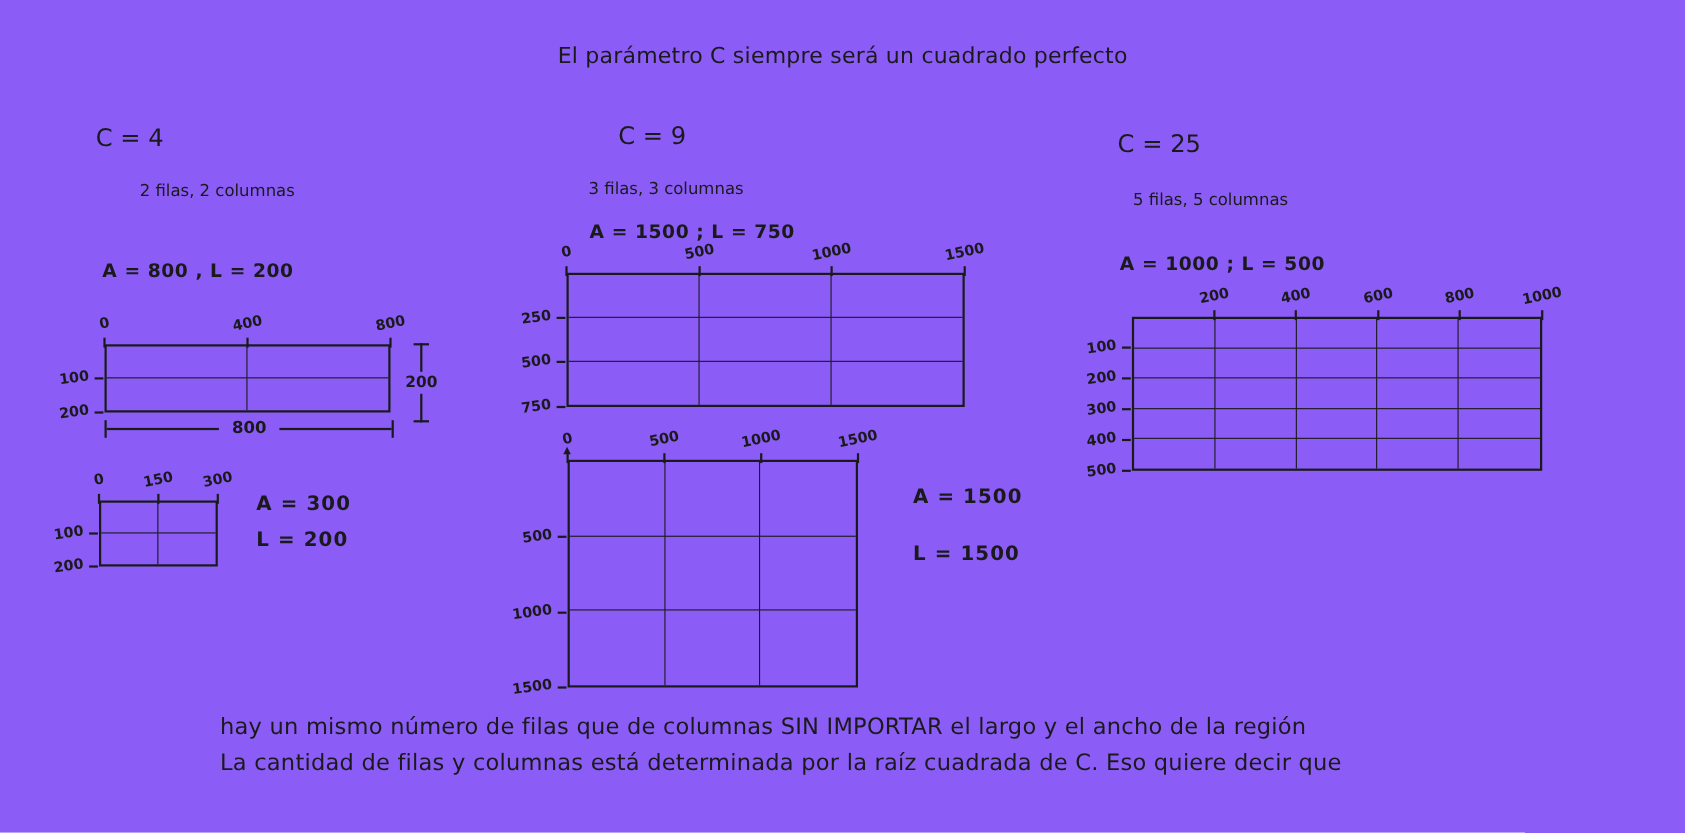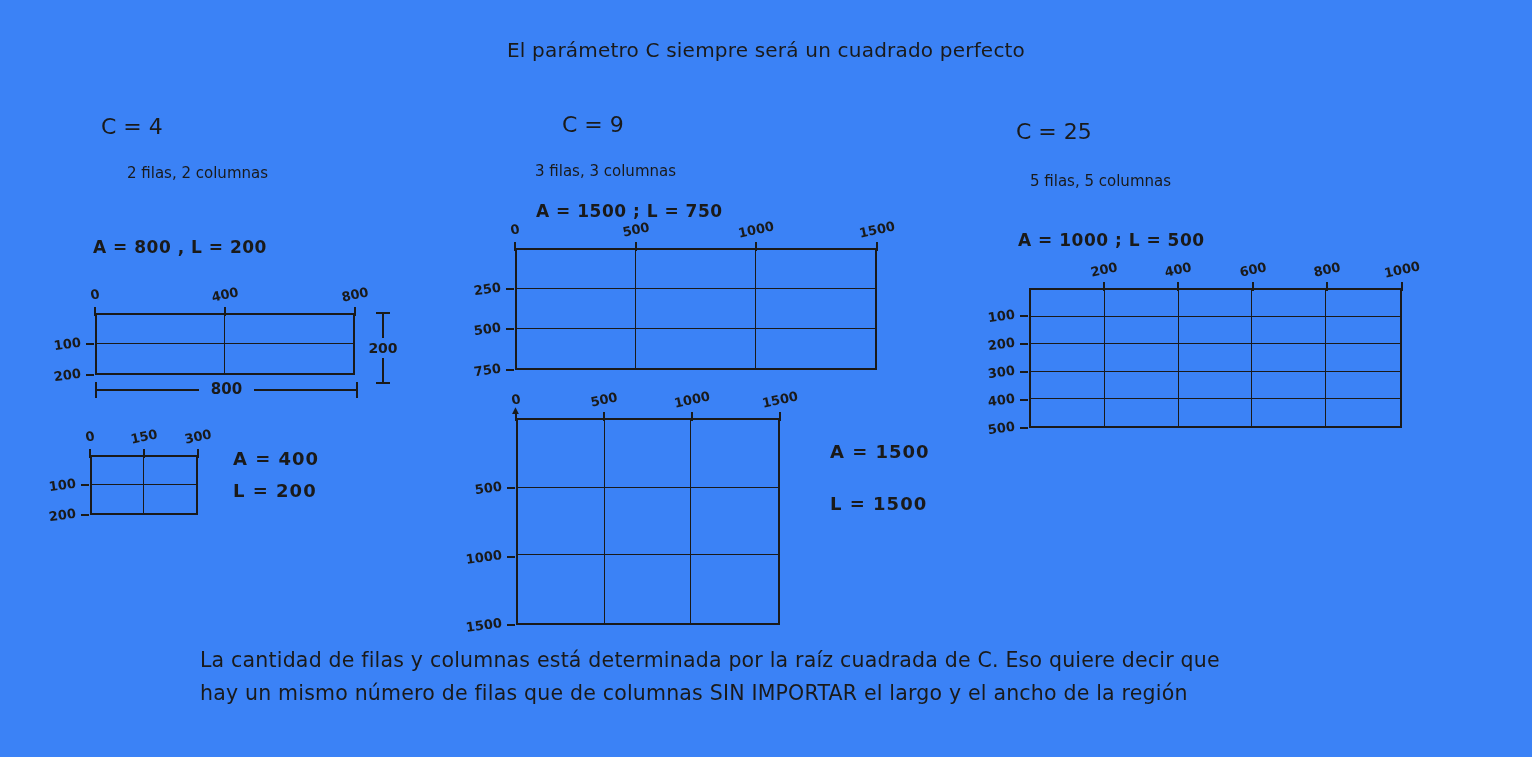--- a/index.html
+++ b/index.html
@@ -1,17 +1,17 @@
 <!DOCTYPE html>
 <html><head>
 <meta charset="utf-8">
 <style>
   html,body{margin:0;padding:0;background:#ffffff;}
   #canvas{
-    position:relative;width:1532px;height:757px;background:#3b82f6;
+    position:relative;width:1532px;height:757px;background:#8b5cf6;
     font-family:"DejaVu Sans", sans-serif;color:#1a1a1a;overflow:hidden;
   }
   .abs{position:absolute;}
   .title{position:absolute;top:38px;left:0;width:100%;text-align:center;font-size:20px;letter-spacing:.2px;}
   .heading{font-size:22px;}
   .subheading{font-size:15px;}
   .params{font-size:17px;font-weight:bold;letter-spacing:.5px;}
   .side-text{font-size:18px;font-weight:bold;letter-spacing:1px;}
   .footer{position:absolute;left:200px;top:644px;font-size:20.5px;line-height:33px;letter-spacing:.2px;}
 
@@ -41,21 +41,21 @@
   .dim-h .line{flex:1;height:2px;background:#1a1a1a;}
   .dim-h .dim-label{padding:0 12px;margin-top:-2px;}
 </style>
 </head>
 <body>
 
 <div id="canvas">
 
   <div class="title">El parámetro C siempre será un cuadrado perfecto</div>
 
-  <div class="abs heading" style="left:101px;top:114px;">C = 4</div>
+  <div class="abs heading" style="left:87px;top:114px;">C = 4</div>
   <div class="abs subheading" style="left:127px;top:164px;">2 filas, 2 columnas</div>
   <div class="abs params" style="left:93px;top:237px;">A = 800 ,  L = 200</div>
 
   <div class="grid" style="left:95px;top:313px;width:260px;height:62px;">
       <div class="grid-inner" style="grid-template-columns: repeat(2, 1fr); grid-template-rows: repeat(2, 1fr);">
         <div class="cell"></div>
         <div class="cell last-col"></div>
         <div class="cell last-row"></div>
         <div class="cell last-col last-row"></div>
       </div>
@@ -96,21 +96,21 @@
       <span class="top-label" style="left: 0%;">0</span>
       <span class="top-tick" style="left: 50%;"></span>
       <span class="top-label" style="left: 50%;">150</span>
       <span class="top-tick" style="left: 100%;"></span>
       <span class="top-label" style="left: 100%;">300</span>
       <span class="left-tick" style="top: 50%;"></span>
       <span class="left-label" style="top: 50%;">100</span>
       <span class="left-tick" style="top: 100%;"></span>
       <span class="left-label" style="top: 100%;">200</span>
     </div>
-  <div class="abs side-text" style="left:233px;top:448px;">A = 400</div>
+  <div class="abs side-text" style="left:233px;top:448px;">A = 300</div>
   <div class="abs side-text" style="left:233px;top:480px;">L = 200</div>
 
   <div class="abs heading" style="left:518px;top:112px;margin-left:44px;">C = 9</div>
   <div class="abs subheading" style="left:535px;top:162px;">3 filas, 3 columnas</div>
   <div class="abs params" style="left:536px;top:201px;">A = 1500 ;  L = 750</div>
 
   <div class="grid" style="left:515px;top:248px;width:362px;height:122px;">
       <div class="grid-inner" style="grid-template-columns: repeat(3, 1fr); grid-template-rows: repeat(3, 1fr);">
         <div class="cell"></div>
         <div class="cell"></div>
@@ -217,17 +217,17 @@
       <span class="left-label" style="top: 40%;">200</span>
       <span class="left-tick" style="top: 60%;"></span>
       <span class="left-label" style="top: 60%;">300</span>
       <span class="left-tick" style="top: 80%;"></span>
       <span class="left-label" style="top: 80%;">400</span>
       <span class="left-tick" style="top: 100%;"></span>
       <span class="left-label" style="top: 100%;">500</span>
     </div>
 
   <div class="footer">
+    <div>hay un mismo número de filas que de columnas SIN IMPORTAR el largo y el ancho de la región</div>
     <div>La cantidad de filas y columnas está determinada por la raíz cuadrada de C. Eso quiere decir que</div>
-    <div>hay un mismo número de filas que de columnas SIN IMPORTAR el largo y el ancho de la región</div>
   </div>
 
 </div>
 
 </body></html>

